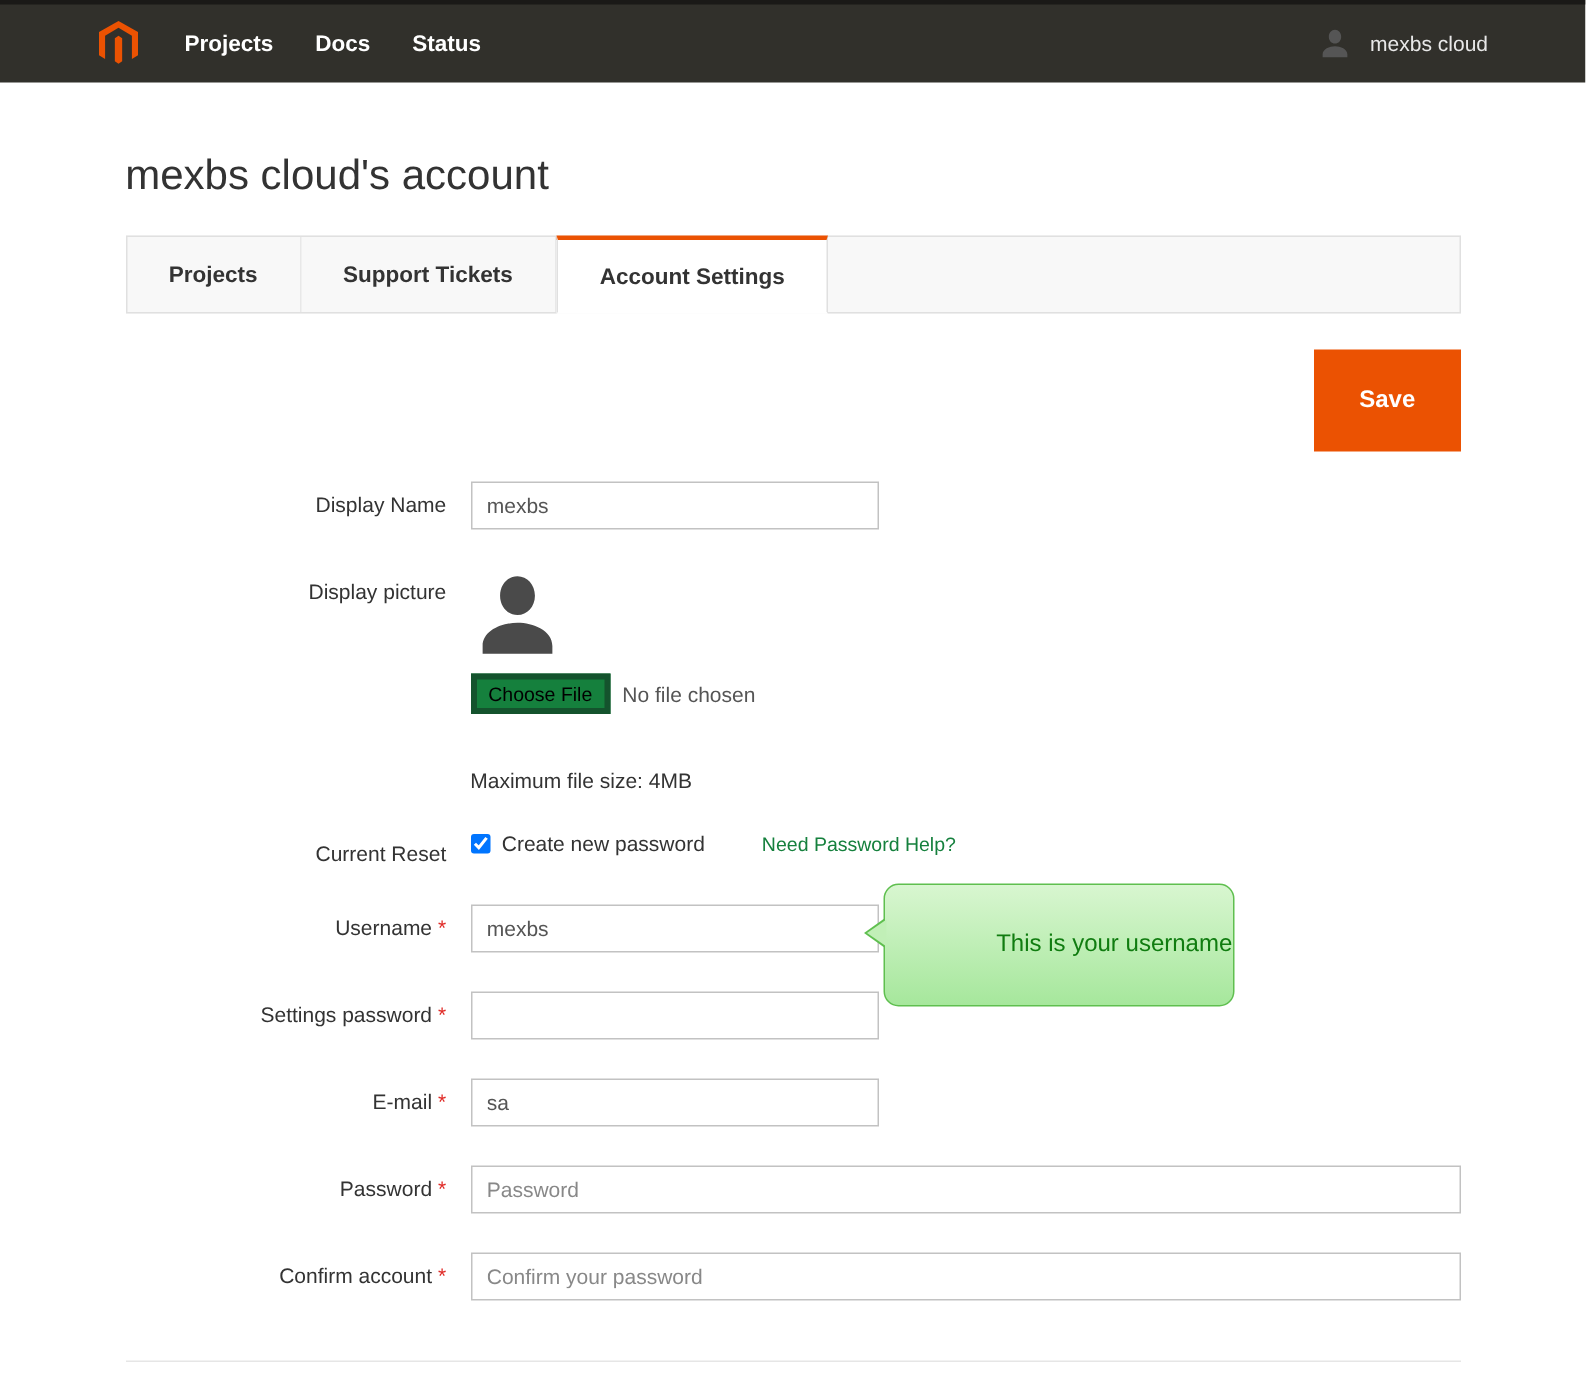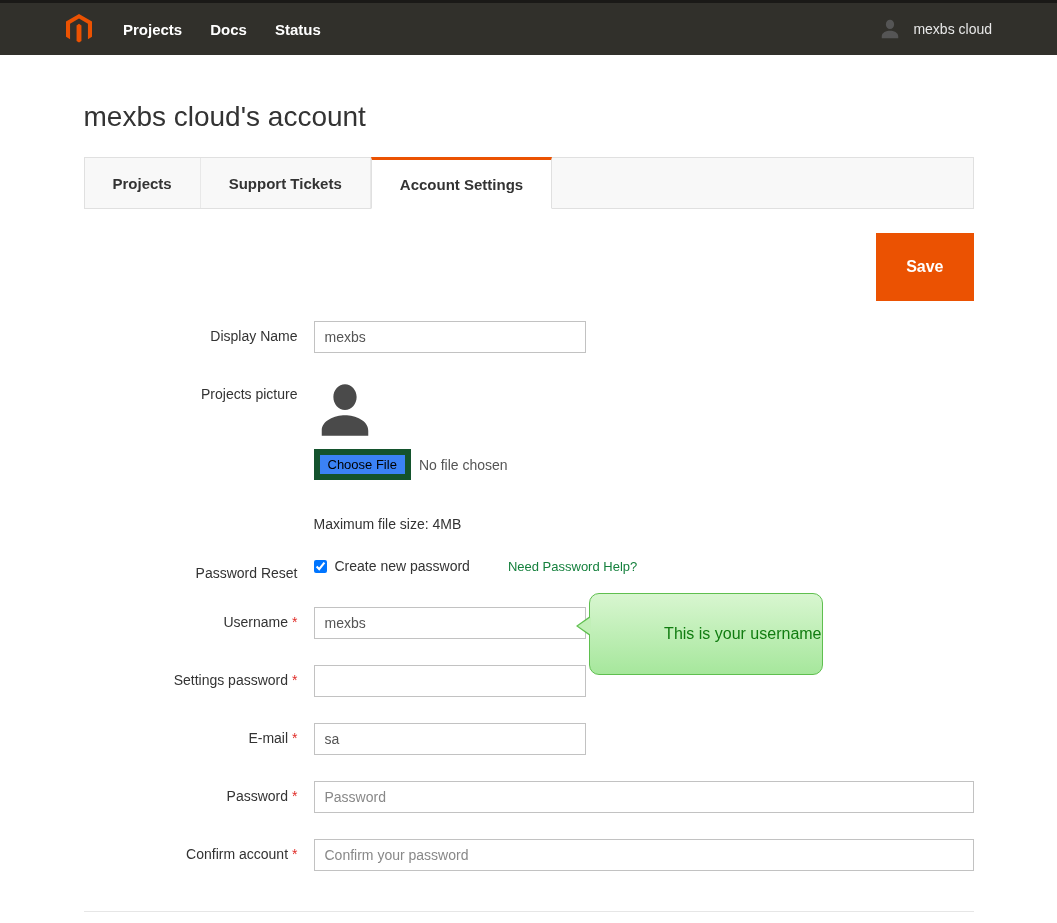--- a/index.html
+++ b/index.html
@@ -140,22 +140,22 @@
       color: #555;
     }
     input::placeholder { color: #888; }
     .file-row {
       display: flex;
       align-items: center;
       gap: 8px;
       margin-top: 8px;
     }
     .file-btn {
-      background: #3b82f6;
-      border: 6px solid #14532d;
+      background: #15803d;
+      border: 4px solid #14532d;
       padding: 2px 8px;
       font-size: 13px;
       cursor: pointer;
     }
     .file-status {
       color: #555;
       font-size: 14px;
     }
     .file-hint {
       margin-top: 36px;
@@ -263,37 +263,37 @@
   <div class="form-section">
 
     <div class="form-row">
       <div class="form-label">Display Name</div>
       <div class="form-control">
         <input type="text" value="mexbs" style="">
       </div>
     </div>
 
     <div class="form-row">
-      <div class="form-label">Projects picture</div>
+      <div class="form-label">Display picture</div>
       <div class="form-control" style="flex:1">
         <div class="profile-pic">
           <svg viewBox="0 0 24 24" width="62" height="62">
             <path fill="#4a4a4a" d="M12 12c2.5 0 4.5-2.2 4.5-5S14.5 2 12 2 7.5 4.2 7.5 7 9.5 12 12 12zm0 2c-4 0-9 2-9 6v2h18v-2c0-4-5-6-9-6z"></path>
           </svg>
         </div>
         <div class="file-row">
           <button class="file-btn">Choose File</button>
           <span class="file-status">No file chosen</span>
         </div>
         <div class="file-hint">Maximum file size: 4MB</div>
       </div>
     </div>
 
     <div class="form-row">
-      <div class="form-label">Password Reset</div>
+      <div class="form-label">Current Reset</div>
       <div class="form-control checkbox-row" style="flex:1">
         <input type="checkbox" checked="" style="">
         <label>Create new password</label>
         <a href="#" class="help-link">Need Password Help?</a>
       </div>
     </div>
 
     <div class="form-row">
       <div class="form-label">
         <span>Username</span><span class="req">*</span>

